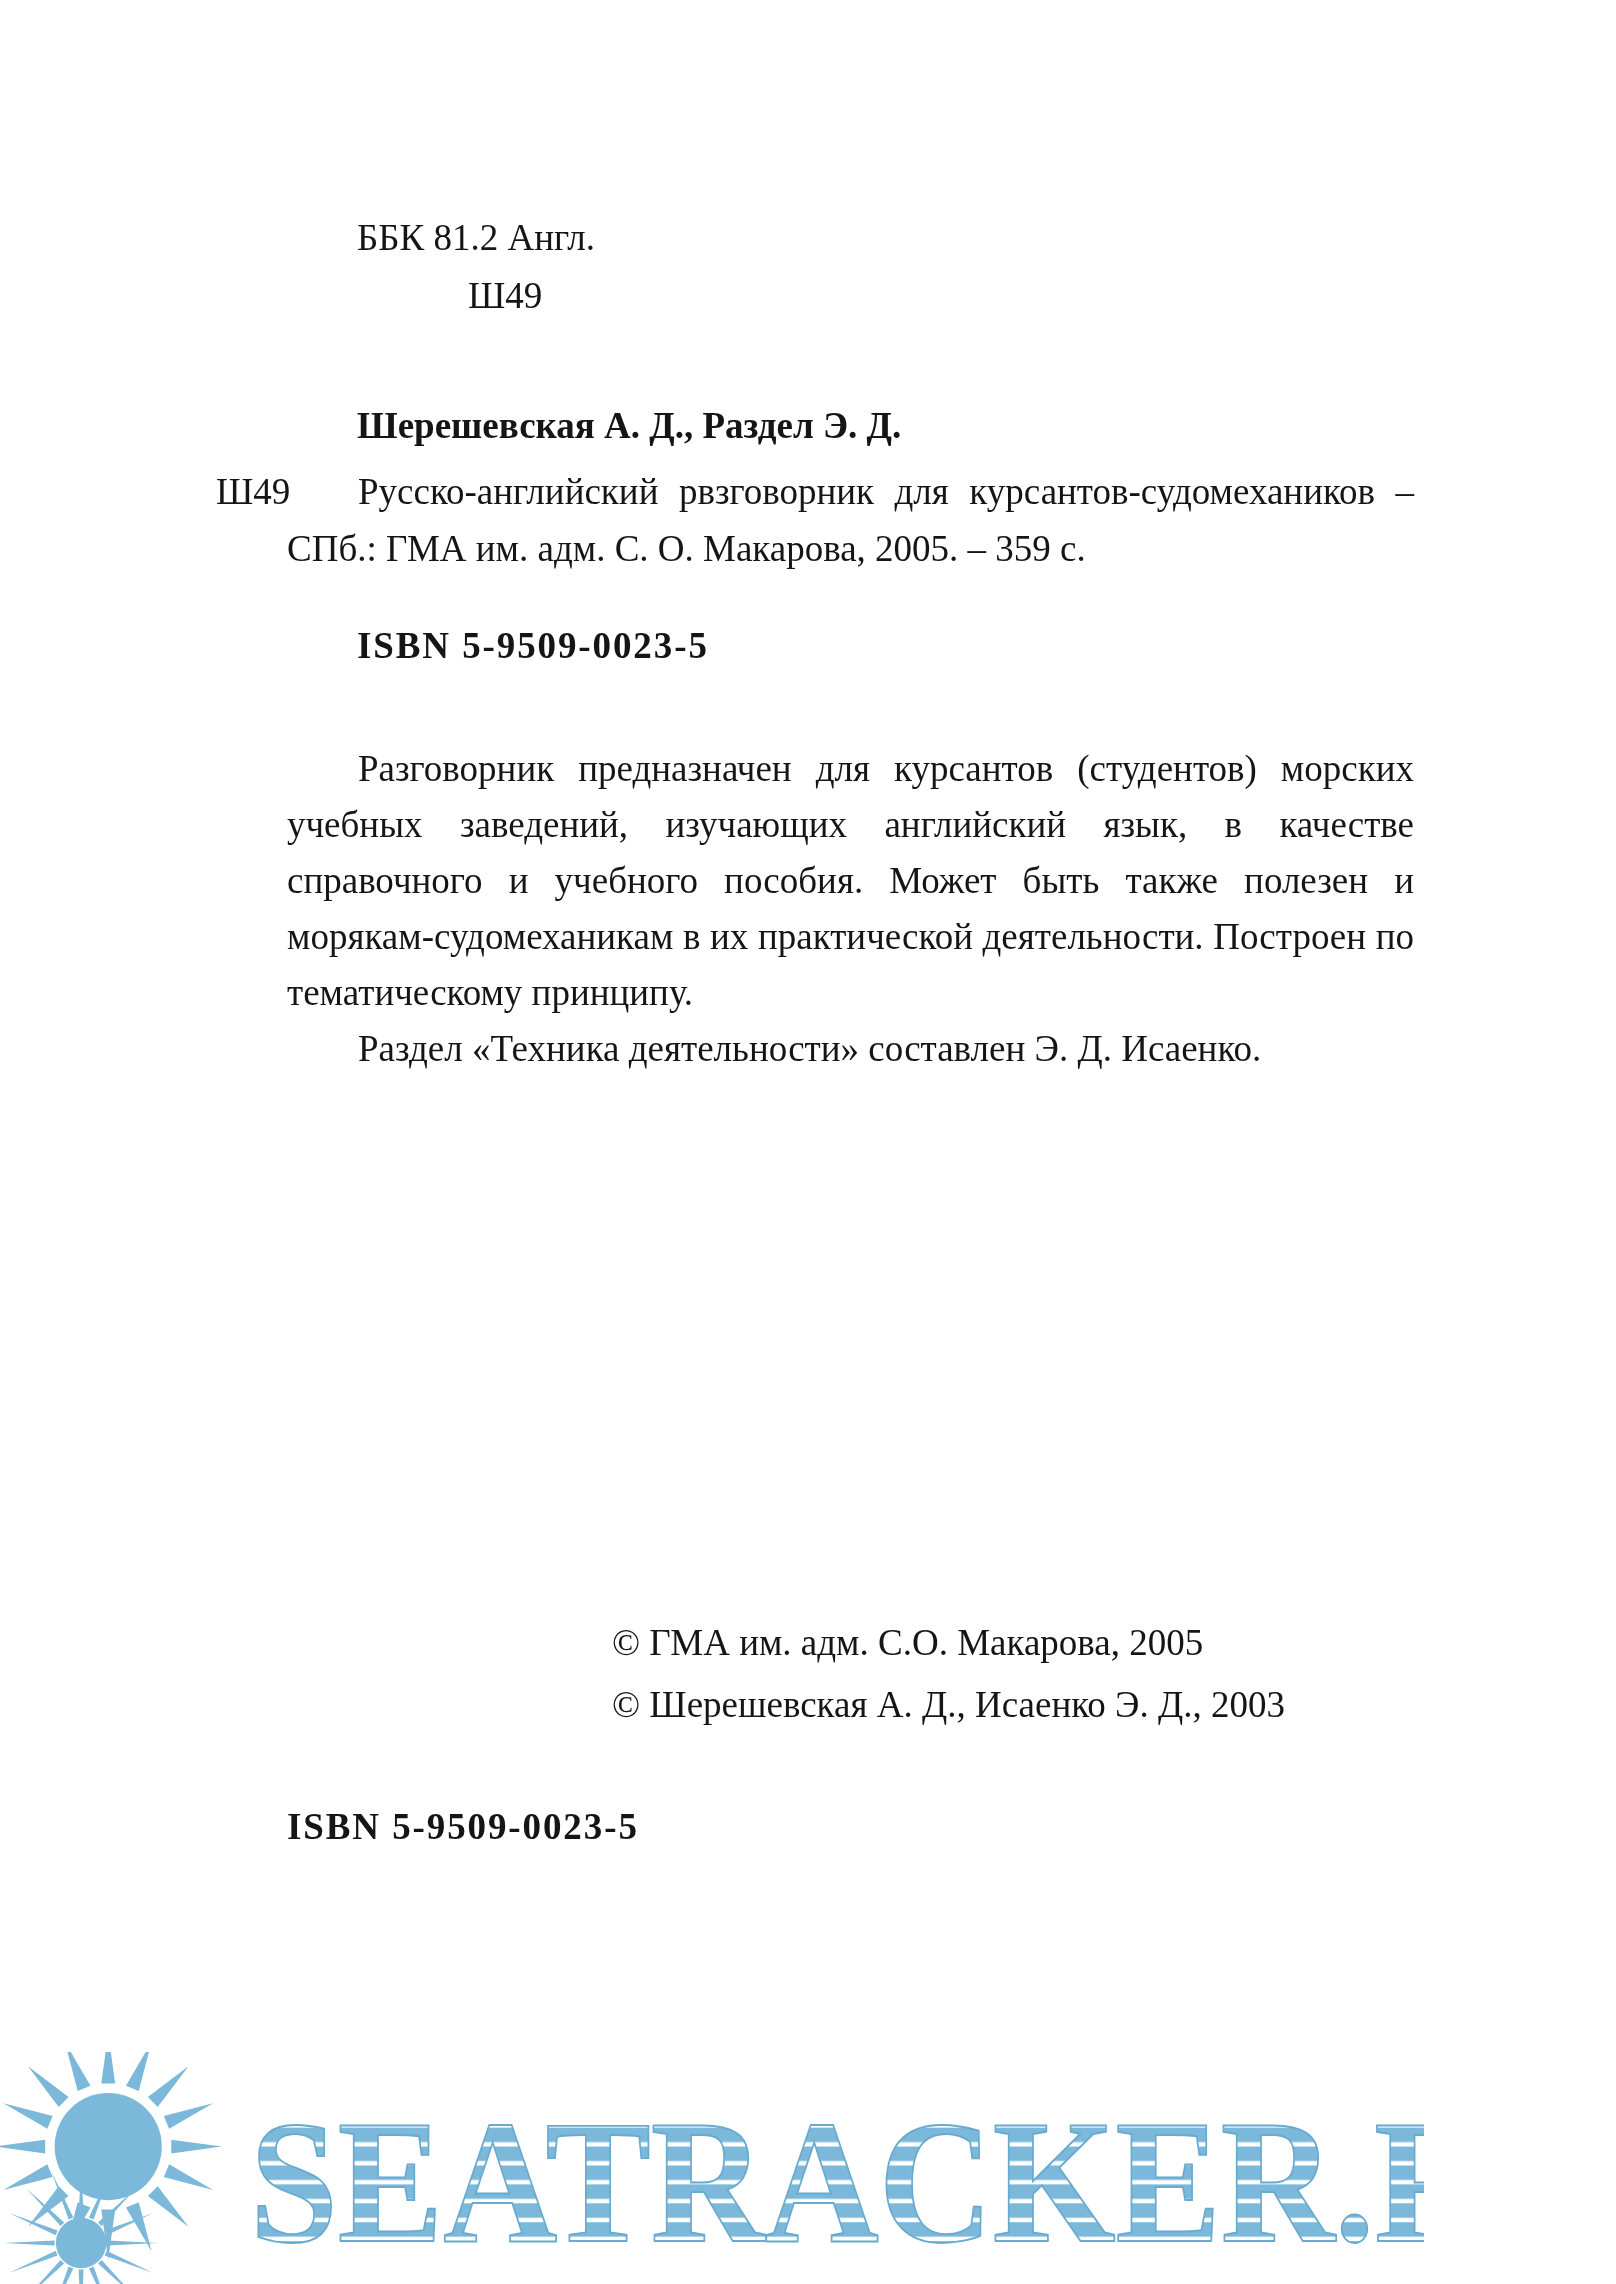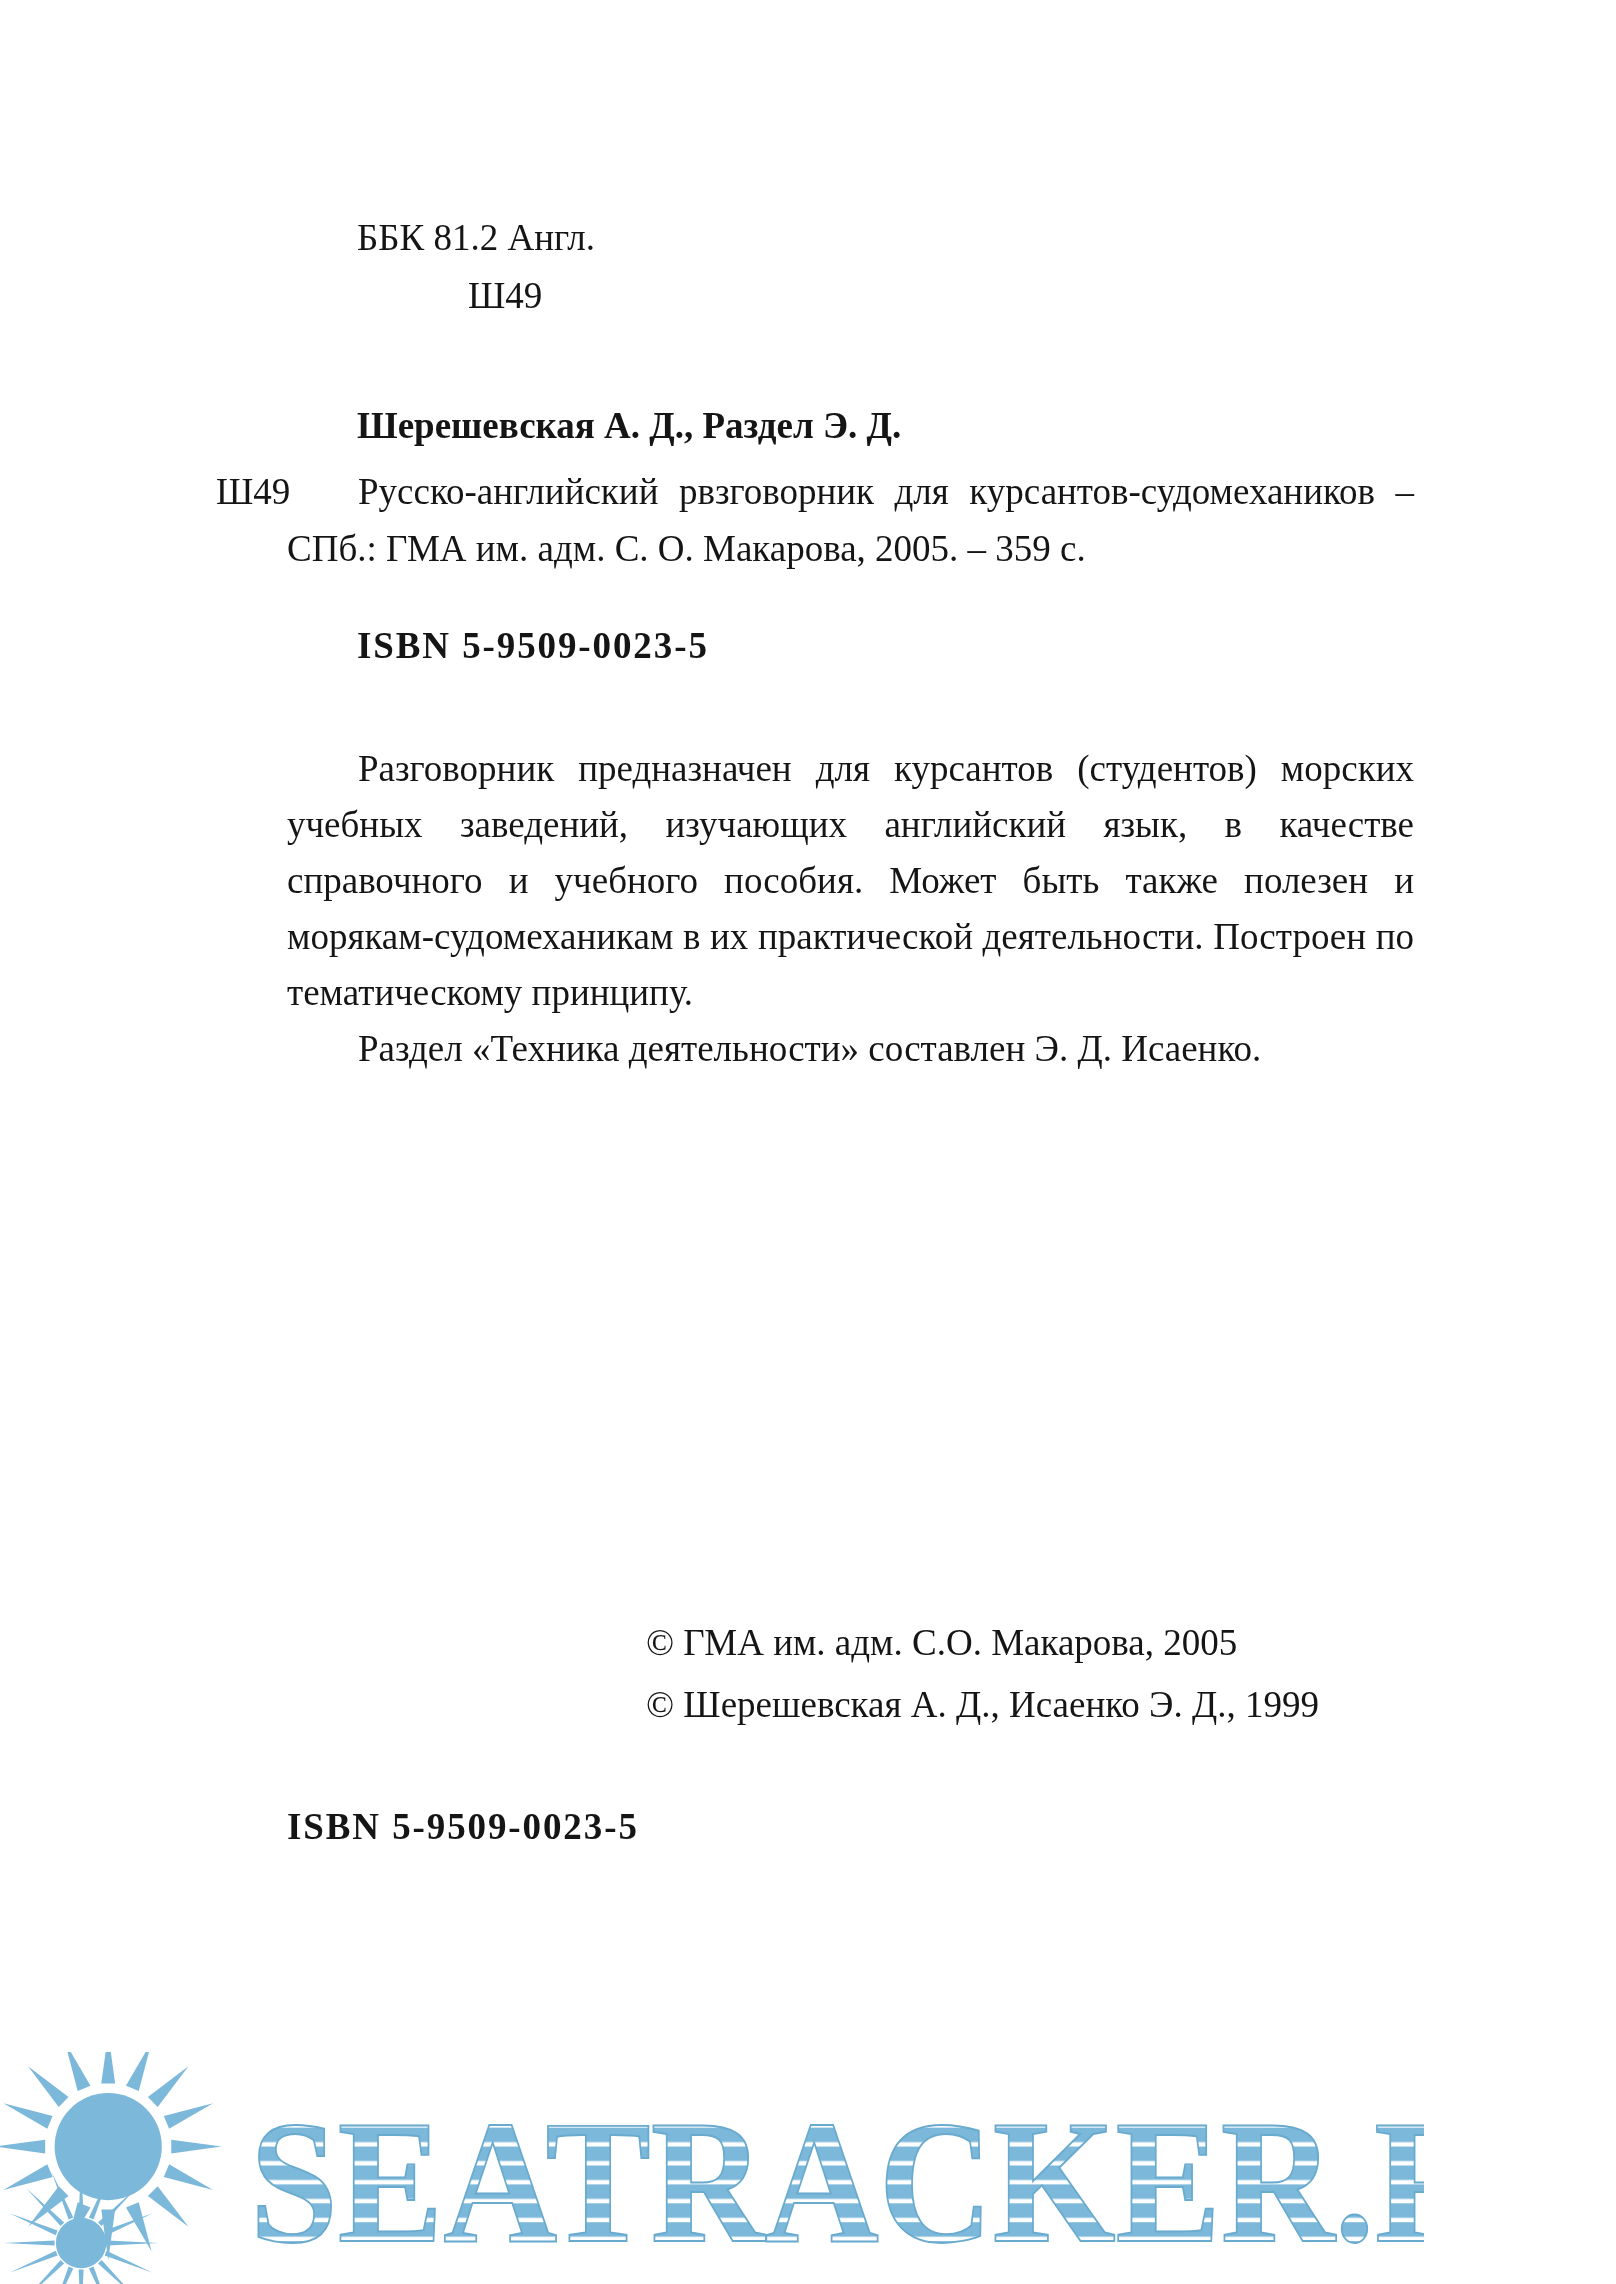--- a/index.html
+++ b/index.html
@@ -17,21 +17,21 @@
   .bbk        { left: 357px;  top: 216px; }
   .authorsign { left: 468px;  top: 274px; }
   .authors    { left: 357px;  top: 404px; font-weight: bold; }
   .entry      { left: 287px;  top: 463px; width: 1127px; text-align: justify;
                 line-height: 57px; text-indent: 71px; }
   .entry-code { position: absolute; left: -71px; top: 0; text-indent: 0; }
   .isbn-top   { left: 357px;  top: 624px; font-weight: bold; letter-spacing: 1.9px; }
   .annotation { left: 287px;  top: 741px; width: 1127px; text-align: justify;
                 line-height: 56px; }
   .annotation p { margin: 0; text-indent: 71px; }
-  .copyright  { left: 646px;  top: 1612px; line-height: 62px; font-family: Liberation Serif, serif; }
+  .copyright  { left: 612px;  top: 1612px; line-height: 62px; font-family: Liberation Serif, serif; }
   .isbn-bottom{ left: 287px;  top: 1805px; font-weight: bold; letter-spacing: 1.9px; }
   .watermark  { position: absolute; left: 0; top: 2052px; }
 </style>
 </head>
 <body>
 
 <div class="page">
 
   <div class="abs bbk">ББК 81.2 Англ.</div>
   <div class="abs authorsign">Ш49</div>
@@ -44,21 +44,21 @@
 
   <div class="abs isbn-top">ISBN 5-9509-0023-5</div>
 
   <div class="abs annotation">
     <p>Разговорник предназначен для курсантов (студентов) морских учебных заведений, изучающих английский язык, в качестве справочного и учебного пособия. Может быть также полезен и морякам-судомеханикам в их практической деятельности. Построен по тематическому принципу.</p>
     <p>Раздел «Техника деятельности» составлен Э. Д. Исаенко.</p>
   </div>
 
   <div class="abs copyright">
     <div>© ГМА им. адм. С.О. Макарова, 2005</div>
-    <div>© Шерешевская А. Д., Исаенко Э. Д., 1999</div>
+    <div>© Шерешевская А. Д., Исаенко Э. Д., 2003</div>
   </div>
 
   <div class="abs isbn-bottom">ISBN 5-9509-0023-5</div>
 
   <svg class="watermark" width="1616" height="232" viewBox="0 0 2560 368" style="font-size:59px">
     <defs>
       <pattern id="wm-stripes" width="24" height="30" patternUnits="userSpaceOnUse">
         <rect width="24" height="30" fill="#7cb8da"></rect>
         <rect y="23" width="24" height="7" fill="#ffffff"></rect>
       </pattern>

